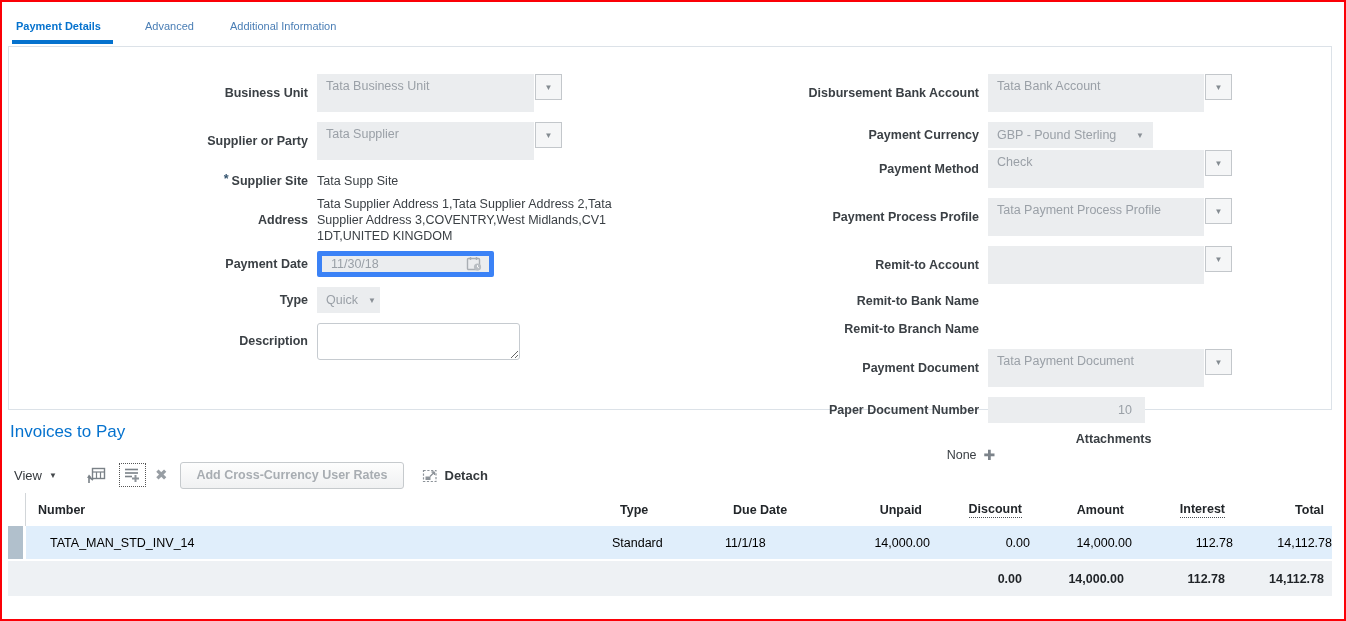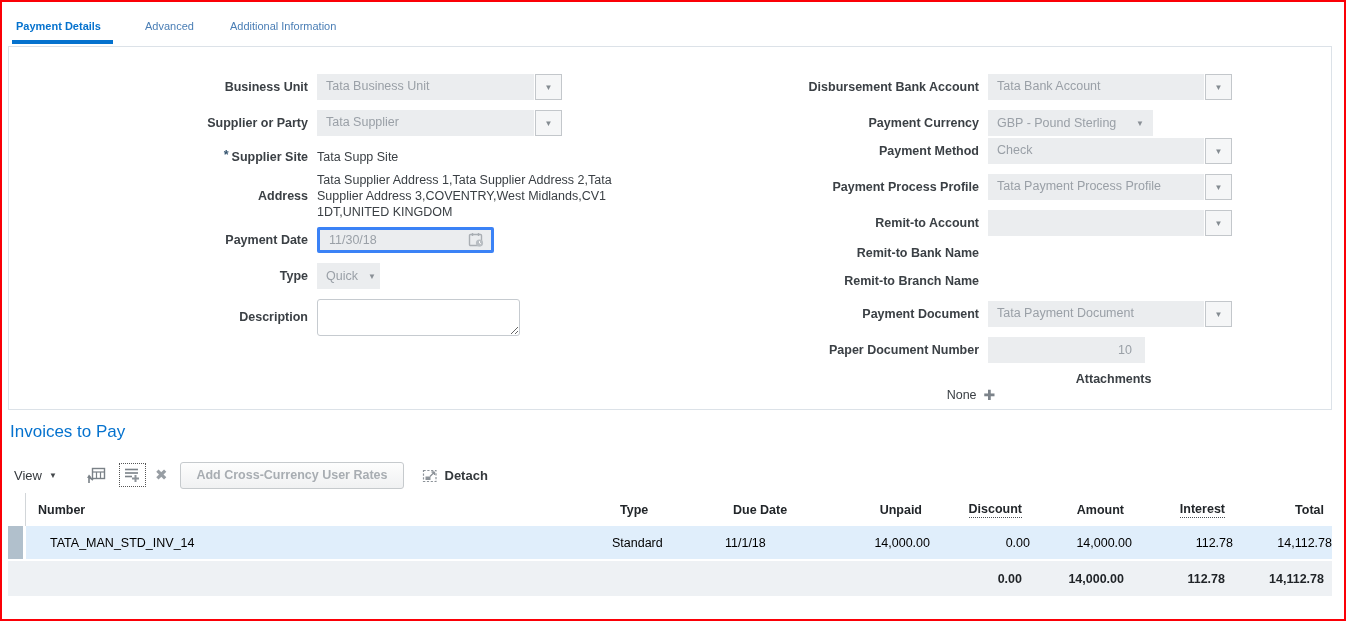--- a/index.html
+++ b/index.html
@@ -22,31 +22,31 @@
   .form-col { position:absolute; top:27px; display:flex; flex-direction:column; }
   .col-left  { left:0;  width:680px; }
   .col-right { left:600px; width:724px; }
   .frow { display:flex; align-items:center; }
   .flabel { text-align:right; padding-right:9px; font-weight:bold; color:#3b4045; flex-shrink:0; line-height:15px; }
   .col-left  .flabel { width:308px; }
   .col-right .flabel { width:379px; }
   .req { color:#35546f; font-weight:bold; margin-right:3px; position:relative; top:-2px; }
 
   .lov { display:flex; align-items:stretch; }
-  .lov-input { height:26px; background:#ebedef; color:#9aa0a7; padding:5px 9px; overflow:hidden; white-space:nowrap; }
+  .lov-input { height:38px; background:#ebedef; color:#9aa0a7; padding:5px 9px; overflow:hidden; white-space:nowrap; }
   .w-left  { width:217px; }
   .w-right { width:216px; }
   .lov-btn { width:27px; height:26px; background:#f5f6f7; border:1px solid #c3c7cb; margin-left:1px;
              display:flex; align-items:center; justify-content:center; color:#848b91; font-size:8px; cursor:pointer; }
   .select-box { height:26px; background:#ebedef; color:#9aa0a7; display:flex; align-items:center;
                 justify-content:space-between; padding:0 9px; cursor:default; }
   .select-caret { font-size:8px; color:#8a9096; margin-left:10px; }
   .static-value { color:#3b4045; line-height:16px; }
   .addr { width:342px; }
-  .date-input { width:177px; height:26px; background:#ebedef; border:3px solid #3b82f6; border-radius:2px;
+  .date-input { width:177px; height:26px; background:#ebedef; border:5px solid #3b82f6; border-radius:2px;
                 display:flex; align-items:center; justify-content:space-between; padding:0 6px 0 9px; color:#9aa0a7; }
   .num-input { width:157px; height:26px; background:#ebedef; color:#9aa0a7;
                display:flex; align-items:center; justify-content:flex-end; padding:0 13px; }
   textarea.desc { width:203px; height:37px; border:1px solid #c6cbd0; border-radius:3px; resize:both;
                   font-family:inherit; font-size:12.5px; padding:3px 6px; color:#333; outline:none; }
   .attach-wrap { display:flex; align-items:center; gap:7px;text-align:right; }
   .plus-glyph { color:#7c838a; font-size:14px; font-weight:bold; cursor:pointer; line-height:1; }
 
   
   .section-title { position:absolute; left:8px; top:420px; font-size:17px; color:#0572ce; }

